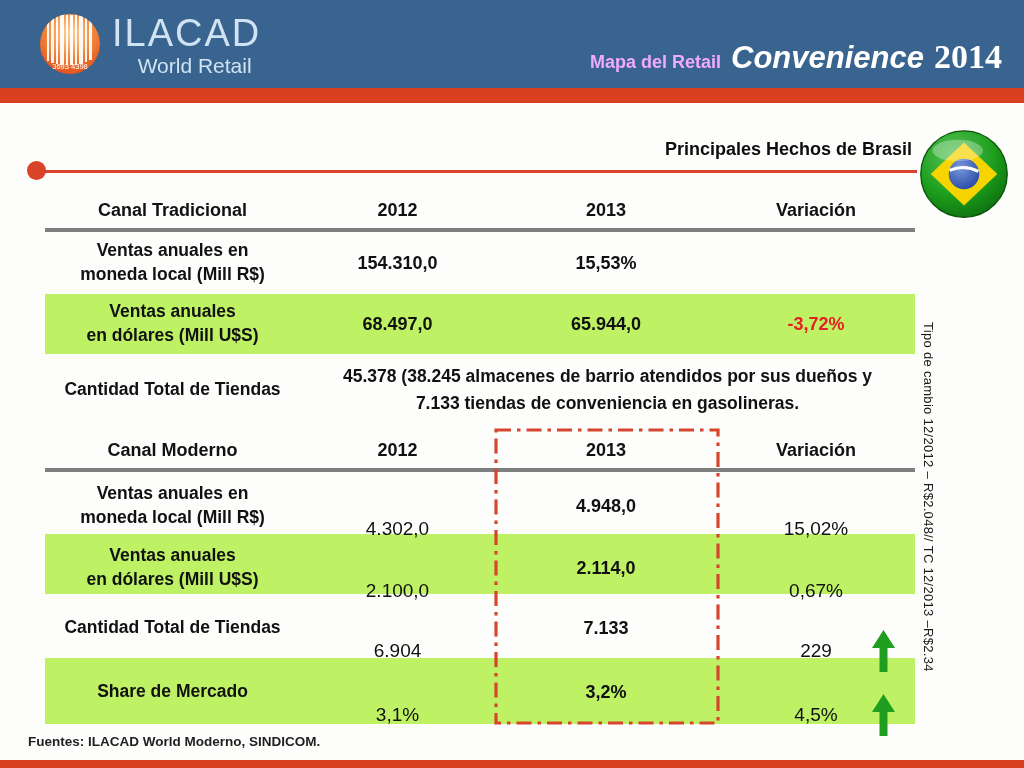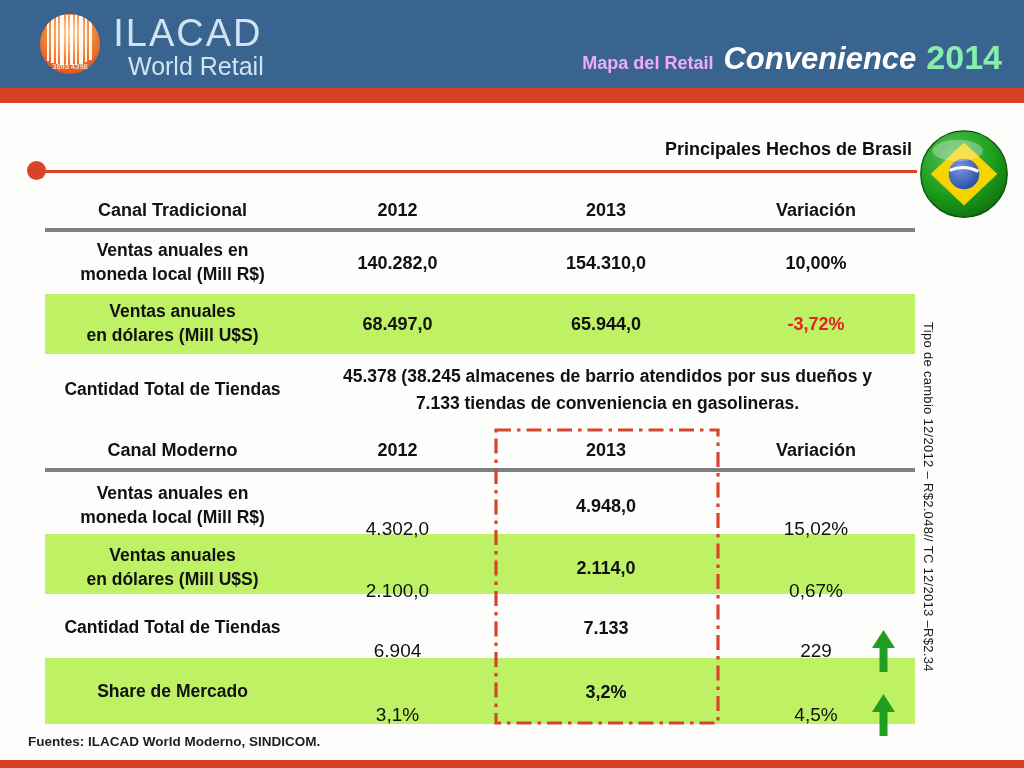--- a/index.html
+++ b/index.html
@@ -6,25 +6,25 @@
   body { background:#888; font-family:"Liberation Sans", sans-serif; }
   .slide { position:relative; width:1024px; height:768px; background:#fdfdfc; overflow:hidden; }
 
   
   .top-bar { position:absolute; top:0; left:0; width:1024px; height:88px; background:#3a6490; }
   .red-bar { position:absolute; top:88px; left:0; width:1024px; height:15px; background:#d8401f; }
   .logo { position:absolute; left:38px; top:12px; display:flex; align-items:flex-start; }
   .logo-badge { width:64px; height:64px; }
   .logo-text { margin-left:10px; color:#cfe3f2;text-align:center; }
   .logo-name { font-size:38px; line-height:42px; letter-spacing:2px; font-weight:400; }
-  .logo-sub { font-size:25px; line-height:24px; margin-left:16px; font-weight:400; }
+  .logo-sub { font-size:21px; line-height:24px; margin-left:16px; font-weight:400; }
   .tagline { position:absolute; right:22px; top:38px; display:flex; align-items:baseline; gap:10px; white-space:nowrap; }
   .tag-prefix { color:#f0abfc; font-size:18px; font-weight:700; }
   .tag-brand  { color:#ffffff; font-size:31px; font-weight:700; font-style:italic; }
-  .tag-year   { color:#86efac; font-size:34px; font-weight:700; }
+  .tag-year   { color:#ffffff; font-size:34px; font-weight:700;font-family:Liberation Serif, serif; }
 
   
   .page-title { position:absolute; top:139px; right:112px; font-size:18px; font-weight:700; color:#0d0d0d; }
   .title-line   { position:absolute; top:170px; left:36px; width:881px; height:3px; background:#d8432a; }
   .title-bullet { position:absolute; top:161px; left:27px; width:19px; height:19px; border-radius:50%; background:#d8432a; }
   .flag { position:absolute; left:919px; top:129px; width:90px; height:90px; }
 
   
   .tbl { position:absolute; left:45px; width:870px; }
   #tbl-trad { top:192px; }
@@ -123,23 +123,22 @@
     <div class="trow thead">
       <div class="cell th">Canal Tradicional</div>
       <div class="cell th">2012</div>
       <div class="cell th">2013</div>
       <div class="cell th">Variación</div>
     </div>
     <div class="hdr-divider"></div>
     <div class="trow h62">
       <div class="cell lbl">Ventas anuales en
 moneda local (Mill R$)</div>
-      <div class="cell val-b">140.282,0</div>
       <div class="cell val-b">154.310,0</div>
-      <div class="cell val-b">10,00%</div>
+      <div class="cell val-b">15,53%</div>
     </div>
     <div class="trow h60 gray">
       <div class="cell lbl">Ventas anuales
 en dólares (Mill U$S)</div>
       <div class="cell val-b">68.497,0</div>
       <div class="cell val-b">65.944,0</div>
       <div class="cell val-b neg">-3,72%</div>
     </div>
     <div class="trow h72 note-row">
       <div class="cell lbl">Cantidad Total de Tiendas</div>

